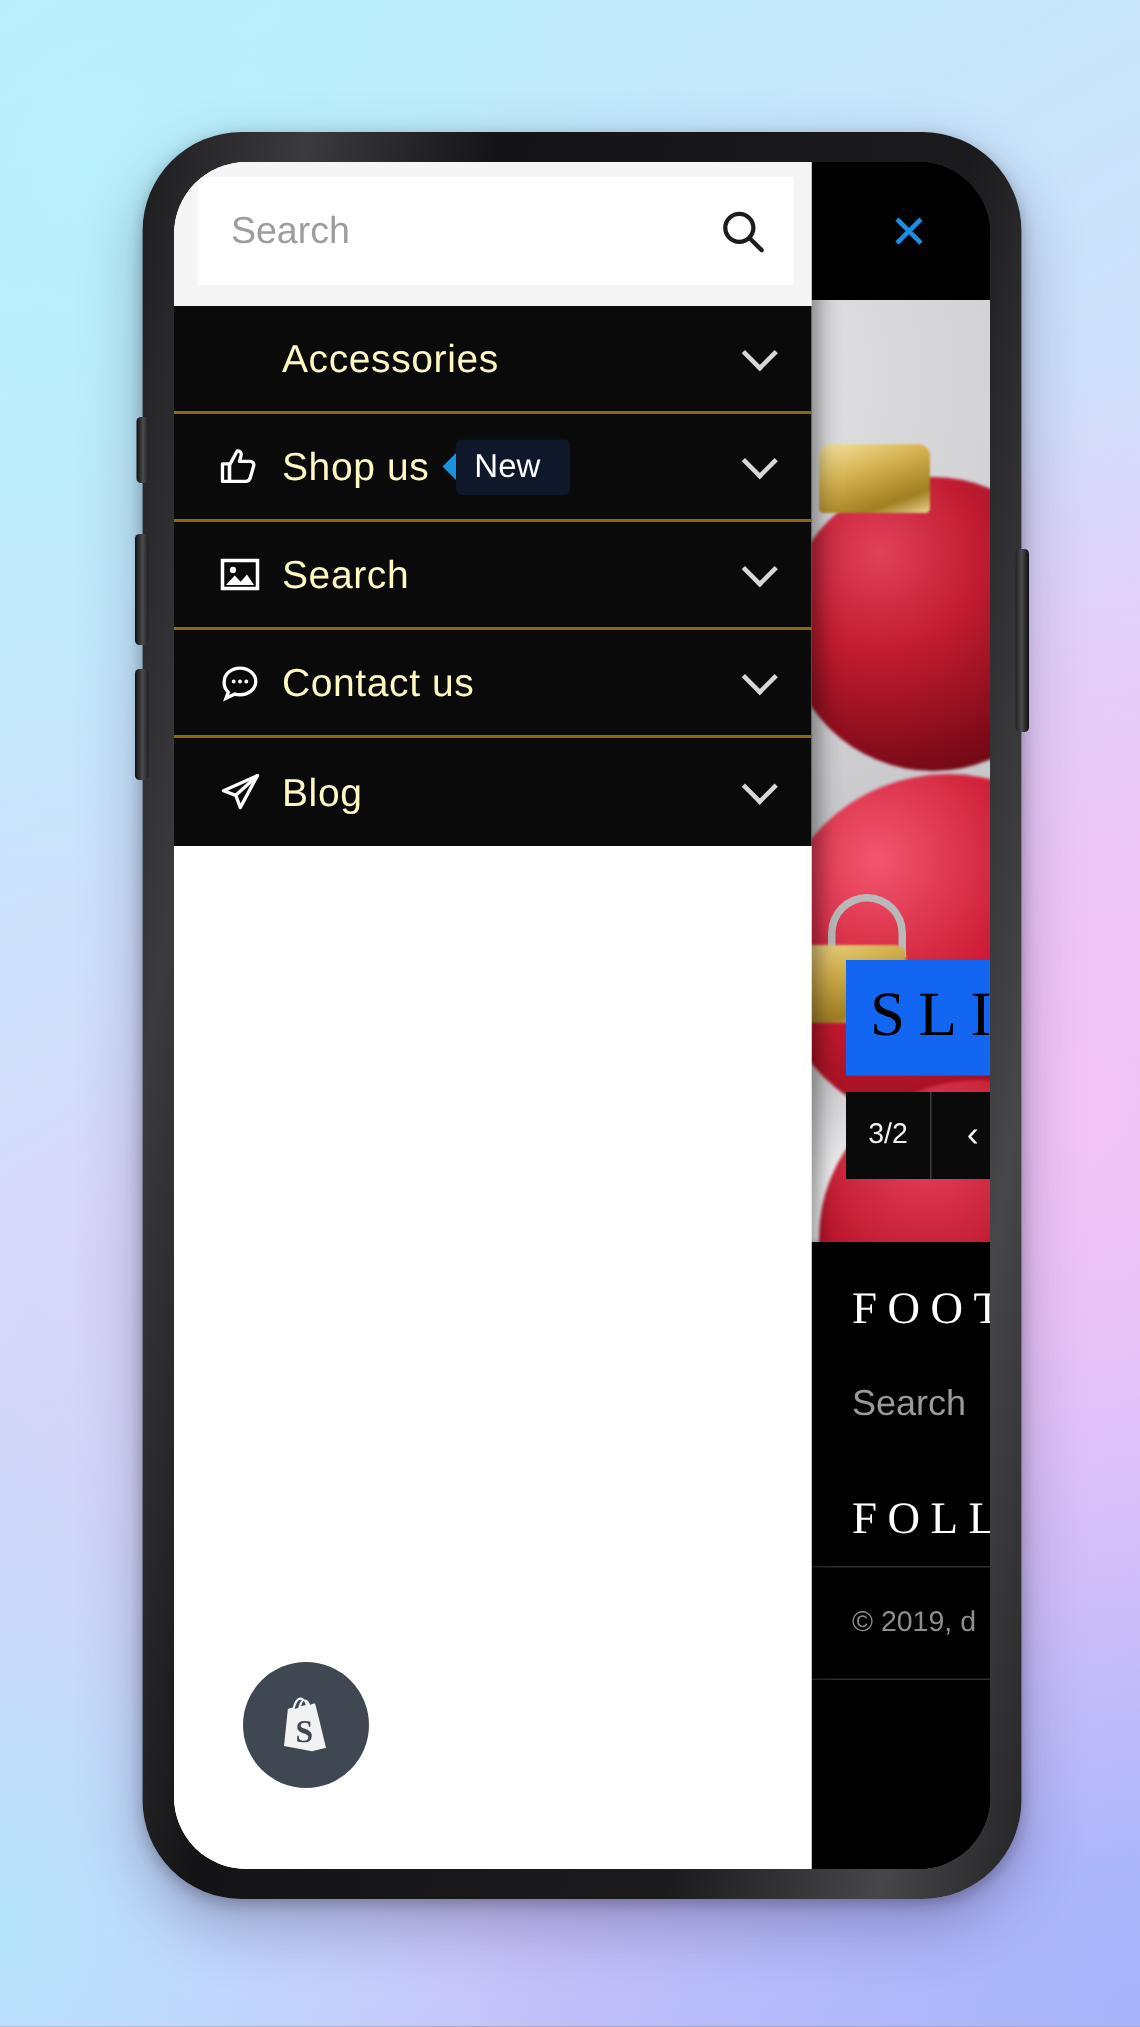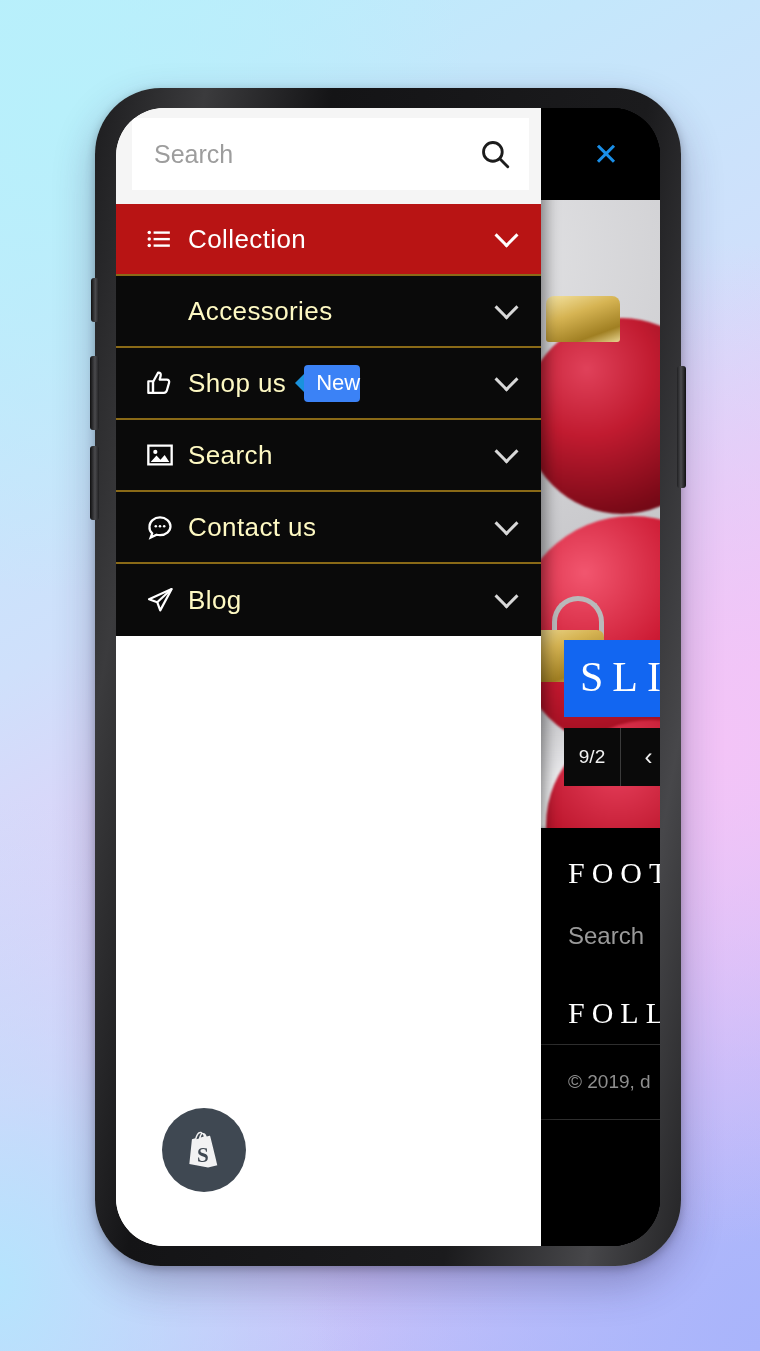--- a/index.html
+++ b/index.html
@@ -83,21 +83,21 @@
     position:absolute; left:436px; top:396px; width:52px; height:42px;
     border:5px solid #b9b9ba; border-bottom:none; border-radius:26px 26px 0 0; filter:blur(.5px);
   }
   .snow {
     position:absolute; left:0; bottom:0; width:100%; height:140px;
     background:linear-gradient(180deg,rgba(255,255,255,0) 0%, #f2f2f4 70%, #ffffff 100%);
     filter:blur(2px);
   }
   .slide-caption {
     position:absolute; left:448px; top:440px;
-    background:#1266f1; color:#ffffff;
+    background:#1266f1; color:#000000;
     font-size:42px; letter-spacing:9px; font-weight:400;
     padding:13px 16px 16px 16px; white-space:nowrap;
     font-family:"Liberation Serif", serif;
   }
   .slider-nav { position:absolute; left:448px; top:528px; display:flex; align-items:stretch; }
   .slider-count, .slider-prev, .slider-next {
     background:#0a0a0a; color:#f1f1f1;
     display:flex; align-items:center; justify-content:center;
     height:58px; font-size:19px;
   }
@@ -153,22 +153,22 @@
   .menu-item:last-child { border-bottom:none; }
   .mi-icon {
     width:34px; display:flex; align-items:center; justify-content:flex-start;
     color:#fff; flex:none; margin-right:8px;
   }
   .mi-label { color:#fef9c3; font-size:26px; letter-spacing:.4px; white-space:nowrap; }
   .menu-item.active .mi-label { color:#fff; }
   .mi-spacer { width:34px; flex:none; margin-right:8px; }
   .badge {
     position:relative; margin-left:18px;
-    background:#3b82f6; color:#fff; font-size:22px;
-    padding:5px 0 6px 12px; border-radius:4px; white-space:nowrap;
+    background:#0f172a; color:#fff; font-size:22px;
+    padding:5px 20px 6px 12px; border-radius:4px; white-space:nowrap;
   }
   .badge::before {
     content:""; position:absolute; left:-9px; top:50%; transform:translateY(-50%);
     border:9px solid transparent; border-right-color:#1a92dd; border-left:none;
   }
   .chev {
     position:absolute; right:32px; top:50%; transform:translateY(-50%);
     width:17px; height:17px; border-right:3px solid #d8d8d8; border-bottom:3px solid #d8d8d8;
     transform-origin:center; rotate:45deg; margin-top:-6px;
   }
@@ -205,21 +205,21 @@
           <div class="cap a"></div>
 
           <div class="orn c"></div>
           <div class="hook"></div>
           <div class="cap c"></div>
           <div class="orn d"></div>
 
           <div class="slide-caption">SLI</div>
 
           <div class="slider-nav">
-            <div class="slider-count">9/2</div>
+            <div class="slider-count">3/2</div>
             <div class="slider-prev">‹</div>
 
           </div>
         </div>
 
         <div class="footer">
           <div class="footer-title">FOOT</div>
           <div class="footer-link">Search</div>
           <div class="footer-title2">FOLLO</div>
           <div class="footer-copy">© 2019, d</div>
@@ -235,34 +235,20 @@
               <svg width="34" height="34" viewBox="0 0 24 24" fill="none" stroke="#1c1c1c" stroke-width="2" stroke-linecap="round">
                 <circle cx="10.5" cy="10.5" r="6.6"></circle>
                 <line x1="15.4" y1="15.4" x2="21" y2="21"></line>
               </svg>
             </button>
           </div>
         </div>
 
         <div class="menu">
 
-          <div class="menu-item active">
-            <span class="mi-icon">
-              <svg width="26" height="26" viewBox="0 0 24 24" fill="#fff">
-                <circle cx="3" cy="6" r="1.6"></circle>
-                  <rect x="7" y="5" width="15" height="2.2"></rect>
-                <circle cx="3" cy="12" r="1.6"></circle>
-                  <rect x="7" y="11" width="15" height="2.2"></rect>
-                <circle cx="3" cy="18" r="1.6"></circle>
-                  <rect x="7" y="17" width="15" height="2.2"></rect>
-              </svg>
-            </span>
-            <span class="mi-label">Collection</span>
-            <span class="chev"></span>
-          </div>
 
           <div class="menu-item">
             <span class="mi-spacer"></span>
             <span class="mi-label">Accessories</span>
             <span class="chev"></span>
           </div>
 
           <div class="menu-item">
             <span class="mi-icon">
               <svg width="28" height="28" viewBox="0 0 24 24" fill="none" stroke="#fff" stroke-width="1.9" stroke-linejoin="round">

